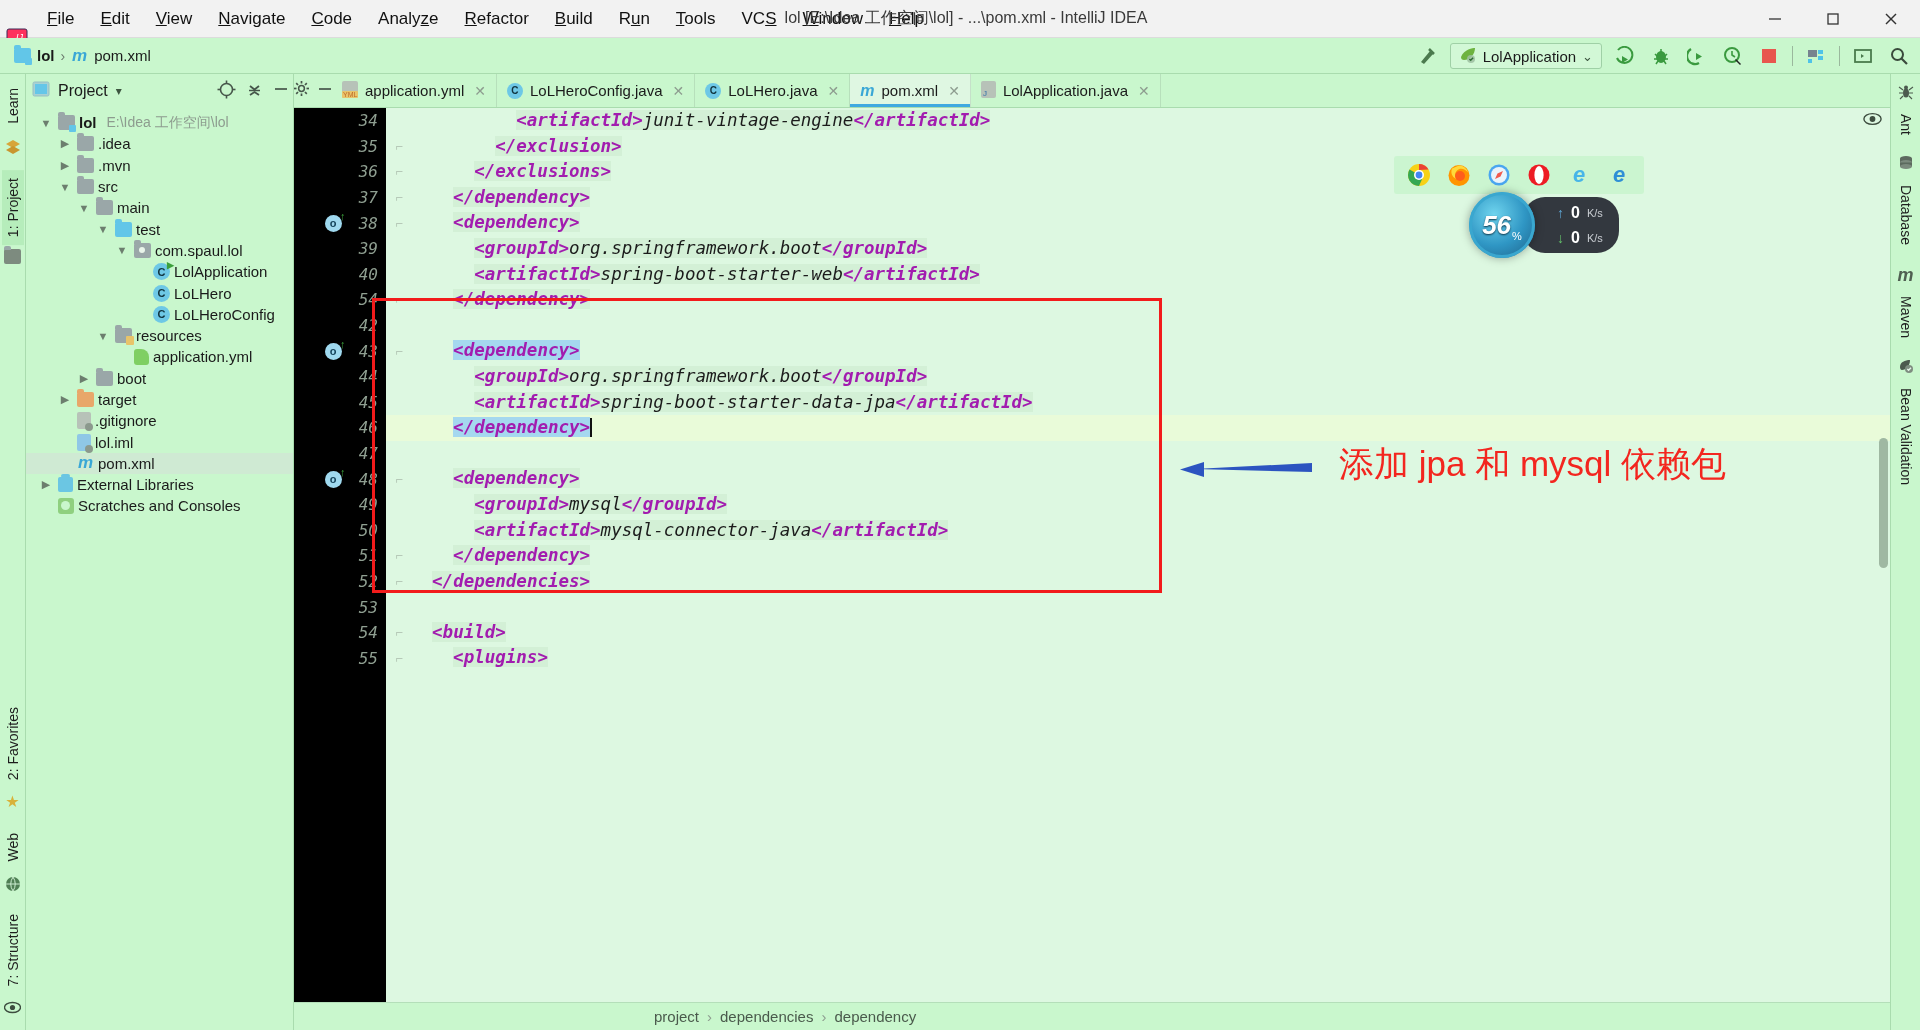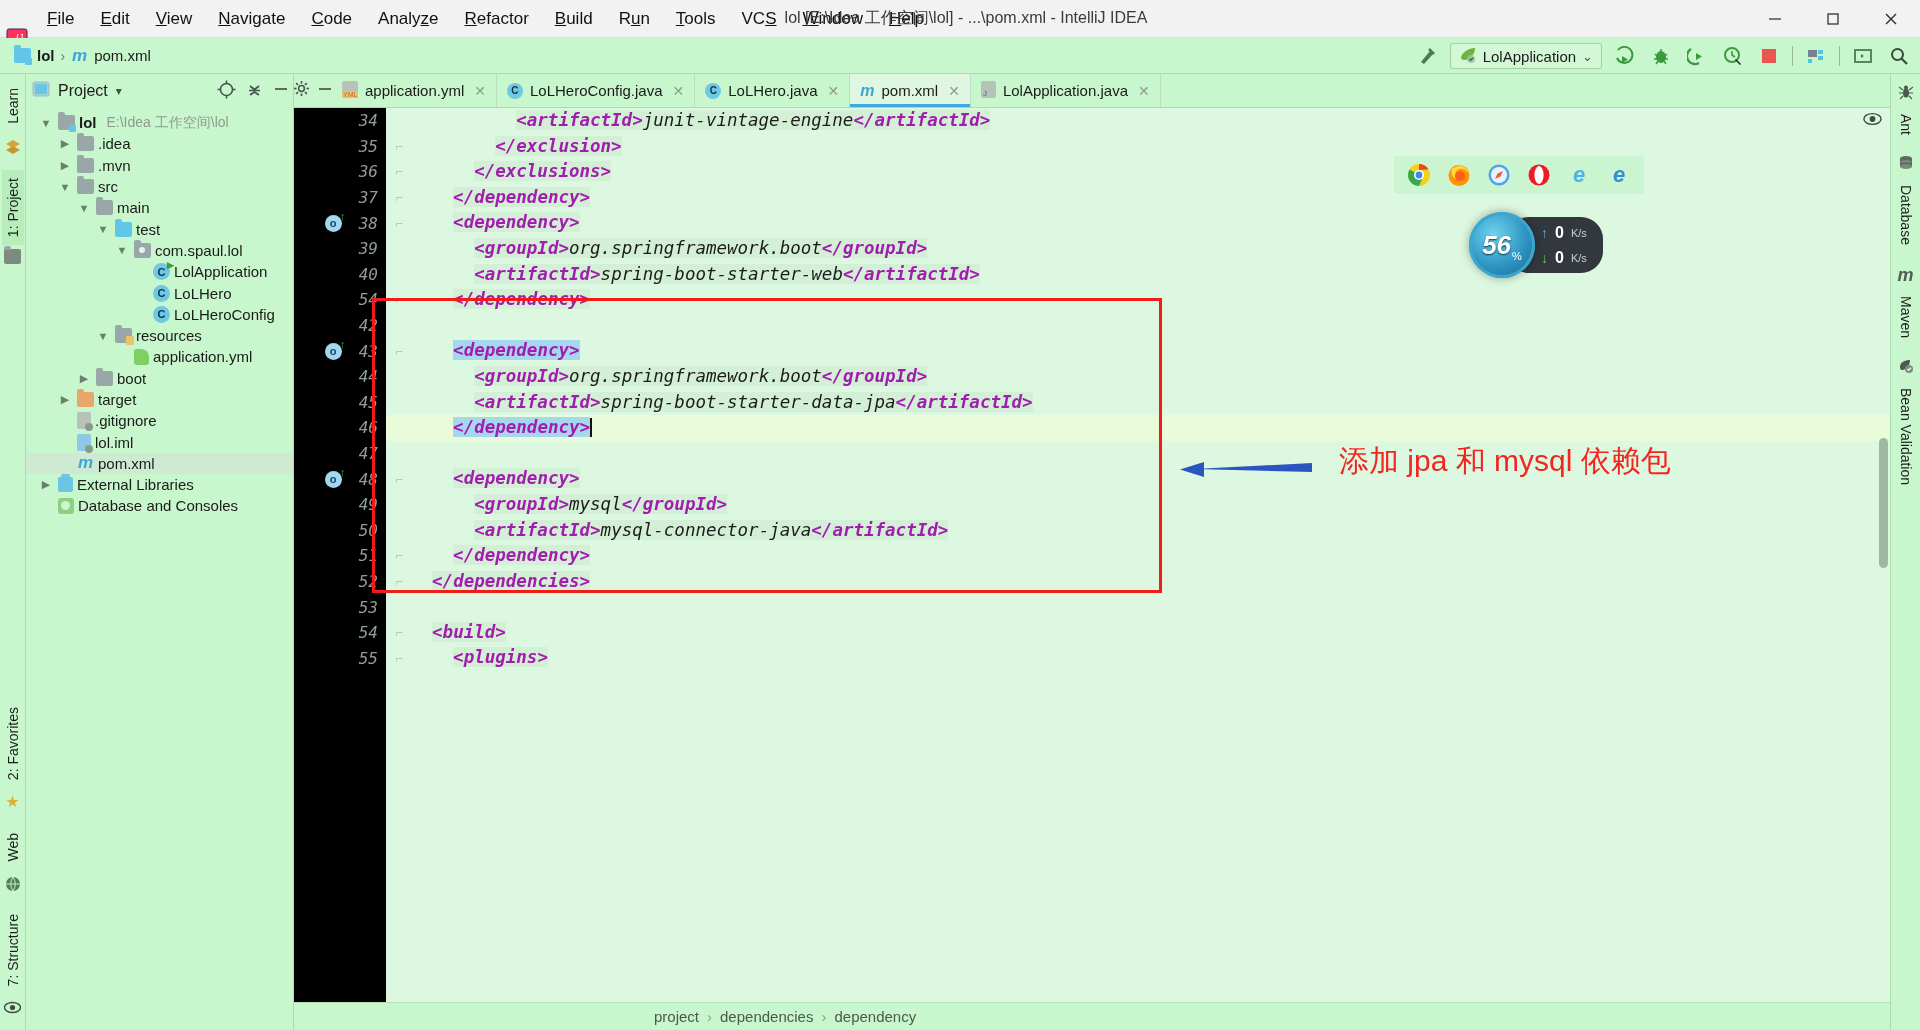--- a/index.html
+++ b/index.html
@@ -142,21 +142,21 @@
   .hl{ background:#d3f0d6; }
   .selhl{ background:#a5d8ef; }
   .caret{ display:inline-block; width:2px; height:19px; background:#111; vertical-align:-4px; }
 
   
   #vscroll{ position:absolute; right:2px; top:330px; width:9px; height:130px; background:#9fb8a2; border-radius:5px;}
   #eye{ position:absolute; right:8px; top:4px; color:#4a5a4c; }
 
   
   #redbox{ position:absolute; border:3px solid #f21b1b; pointer-events:none; }
-  #annot-text{ position:absolute; color:#f3261f; font-size:30px; white-space:nowrap; }
+  #annot-text{ position:absolute; color:#f3261f; font-size:35px; white-space:nowrap; }
   #annot-arrow{ position:absolute; }
 
   
   #browser-strip{
     position:absolute; display:flex; align-items:center; gap:14px; padding:6px 12px;
     background:rgba(200,245,205,.85); border-radius:3px;
   }
   .bico{ width:26px; height:26px; border-radius:50%; display:flex; align-items:center; justify-content:center; font-size:18px; font-weight:bold;}
   #net-widget{ position:absolute; display:flex; align-items:center; }
   #net-pill{ background:#33383f; border-radius:22px; height:56px; display:flex; flex-direction:column;
@@ -500,21 +500,21 @@
           <span class="tw">
             <span class="arrow">▶</span>
           </span>
           <span class="libico"></span>
           <span class="tlabel">External Libraries</span>
         </div>
         <div class="trow">
           <span style="display:inline-block;width:8px"></span>
           <span class="tw"></span>
           <span class="scratch"></span>
-          <span class="tlabel">Database and Consoles</span>
+          <span class="tlabel">Scratches and Consoles</span>
         </div>
       </div>
   </div>
 
   <div id="editor-col">
     <div id="tabs">
         <div class="tabhead-ico">
           <span><svg width="17" height="17" viewBox="0 0 17 17">
               <circle cx="8.5" cy="8.5" r="2.9" fill="none" stroke="#46564a" stroke-width="1.5"></circle>
               <g stroke="#46564a" stroke-width="1.7">
@@ -722,21 +722,21 @@
         <span class="bico">
           <svg width="24" height="24" viewBox="0 0 24 24">
               <ellipse cx="12" cy="12" rx="10.5" ry="10.5" fill="#ed1b24"></ellipse>
               <ellipse cx="12" cy="12" rx="4.6" ry="9" fill="#ffffff"></ellipse>
             </svg>
         </span>
         <span class="bico" style="color:#47b5e8;font-style:italic;font-size:22px;">e</span>
         <span class="bico" style="color:#2e8fd6;font-style:italic;font-size:22px;">e</span>
       </div>
 
-      <div id="net-widget" style="left: 1175px; top: 104px;">
+      <div id="net-widget" style="left: 1175px; top: 84px; gap: 16px;">
         <div id="net-ball">
           <span class="num">56</span>
           <span class="pct">%</span>
         </div>
         <div id="net-pill">
           <div class="netrow">
             <span style="color:#5fa8d8">↑</span>
             <span class="v">0</span>
             <span class="u">K/s</span>
           </div>

